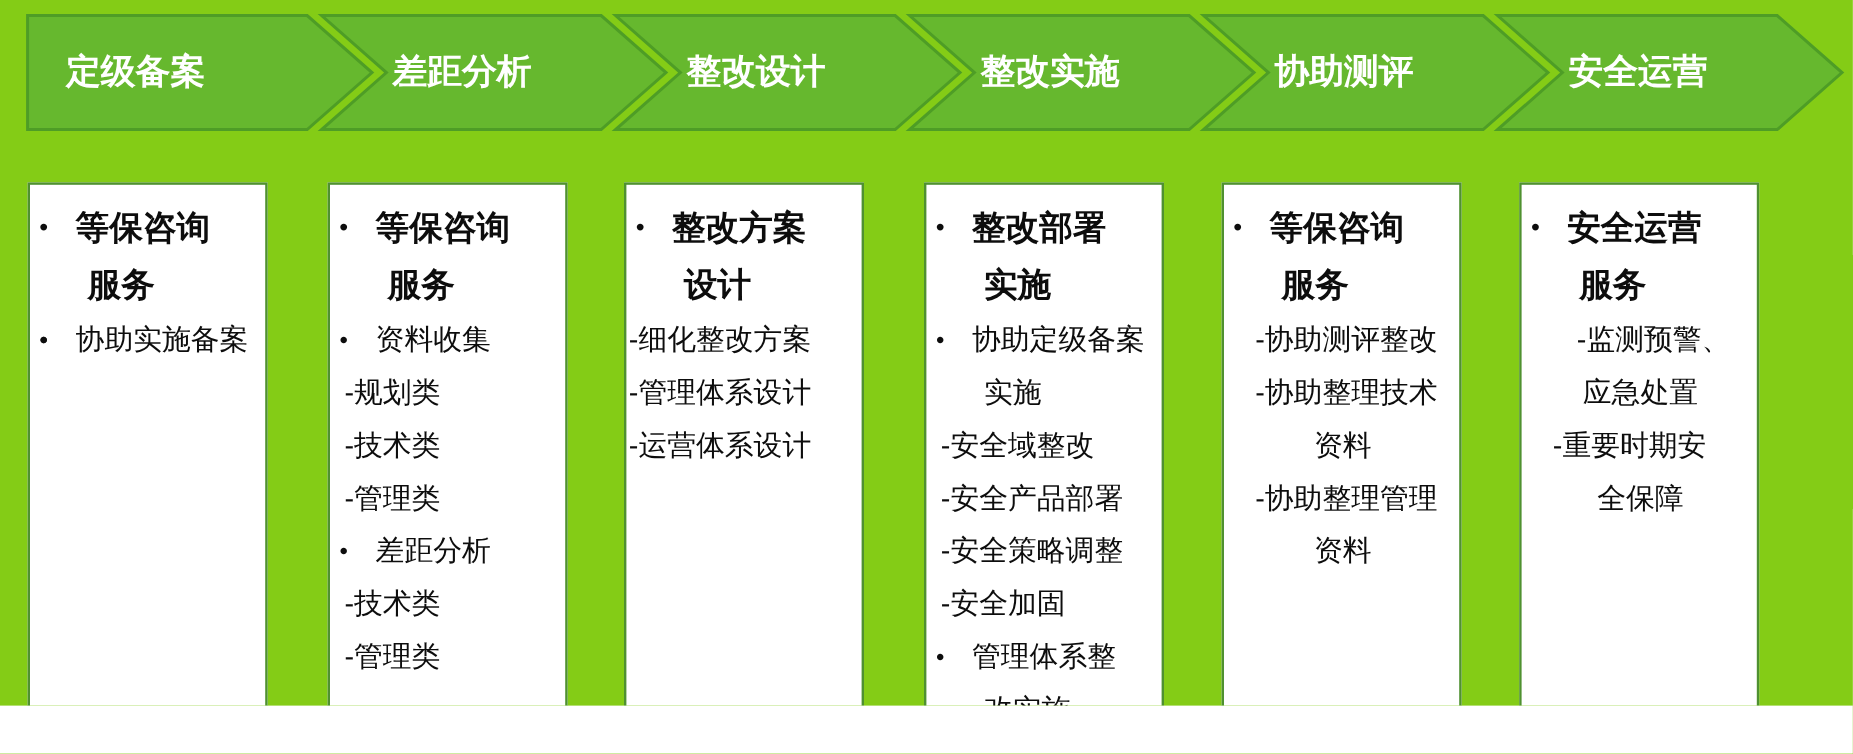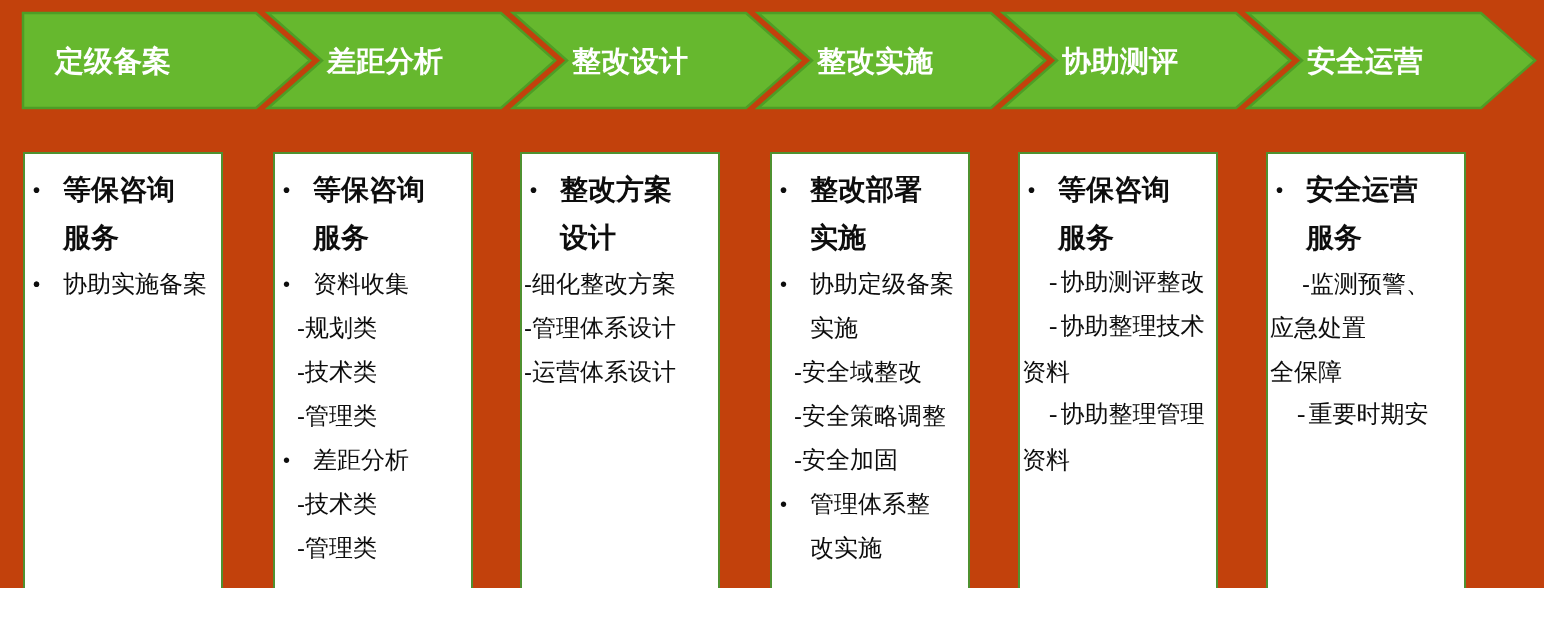--- a/index.html
+++ b/index.html
@@ -11,21 +11,21 @@
   }
   *{margin:0;padding:0;box-sizing:border-box;}
   body{
     background:#ffffff;
     font-family:"Liberation Sans","DejaVu Sans",sans-serif;
   }
   .stage{
     position:relative;
     width:1544px;
     height:588px;
-    background:#c2410c;
+    background:#84cc16;
     overflow:hidden;
   }
   .banner{
     position:absolute;
     left:0;top:0;
     width:1544px;height:125px;
   }
   .banner polygon{
     fill:var(--chevron-fill);
     stroke:var(--chevron-border);
@@ -56,32 +56,32 @@
     font-size:24px;
     color:var(--text);
     white-space:nowrap;
   }
   .h1,.h2{
     font-weight:bold;
     font-size:28px;
     line-height:48px;
   }
   .h1,.li1{padding-left:38px;}
-  .h2,.li2{padding-left:38px;}
+  .h2,.li2{padding-left:48px;}
   .marker{
     position:absolute;
     left:8px;
     top:0;
     font-size:20px;
   }
   .d0{padding-left:2px;}
-  .d1{padding-left:22px;}
-  .d2{padding-left:26px;font-family:Liberation Mono, monospace;}
-  .d3{padding-left:34px;}
-  .c0{padding-left:2px;}
+  .d1{padding-left:12px;}
+  .d2{padding-left:26px;}
+  .d3{padding-left:34px;margin-left:12px;}
+  .c0{padding-left:2px;text-align:center;}
 </style>
 </head>
 <body>
 
 <div class="stage">
 
   <svg class="banner" viewBox="0 0 1544 125">
     <polygon points="23,13 256,13 310,60.5 256,108 23,108"></polygon>
     <polygon points="268,13 501,13 555,60.5 501,108 268,108 322,60.5"></polygon>
     <polygon points="513,13 746,13 800,60.5 746,108 513,108 567,60.5"></polygon>
@@ -127,20 +127,21 @@
         <div class="ln d0"><span>-运营体系设计</span></div>
       </div>
     </div>
   <div class="box" style="left:770px">
       <div class="lines">
         <div class="ln h1"><span class="marker">•</span><span>整改部署</span></div>
         <div class="ln h2"><span>实施</span></div>
         <div class="ln li1"><span class="marker">•</span><span>协助定级备案</span></div>
         <div class="ln li2"><span>实施</span></div>
         <div class="ln d1"><span>-安全域整改</span></div>
+        <div class="ln d1"><span>-安全产品部署</span></div>
         <div class="ln d1"><span>-安全策略调整</span></div>
         <div class="ln d1"><span>-安全加固</span></div>
         <div class="ln li1"><span class="marker">•</span><span>管理体系整</span></div>
         <div class="ln li2"><span>改实施</span></div>
       </div>
     </div>
   <div class="box" style="left:1018px">
       <div class="lines">
         <div class="ln h1"><span class="marker">•</span><span>等保咨询</span></div>
         <div class="ln h2"><span>服务</span></div>
@@ -150,18 +151,18 @@
         <div class="ln d2"><span>-协助整理管理</span></div>
         <div class="ln c0"><span>资料</span></div>
       </div>
     </div>
   <div class="box" style="left:1266px">
       <div class="lines">
         <div class="ln h1"><span class="marker">•</span><span>安全运营</span></div>
         <div class="ln h2"><span>服务</span></div>
         <div class="ln d3"><span>-监测预警、</span></div>
         <div class="ln c0"><span>应急处置</span></div>
+        <div class="ln d2"><span>-重要时期安</span></div>
         <div class="ln c0"><span>全保障</span></div>
-        <div class="ln d2"><span>-重要时期安</span></div>
       </div>
     </div>
 
 </div>
 
 </body></html>

